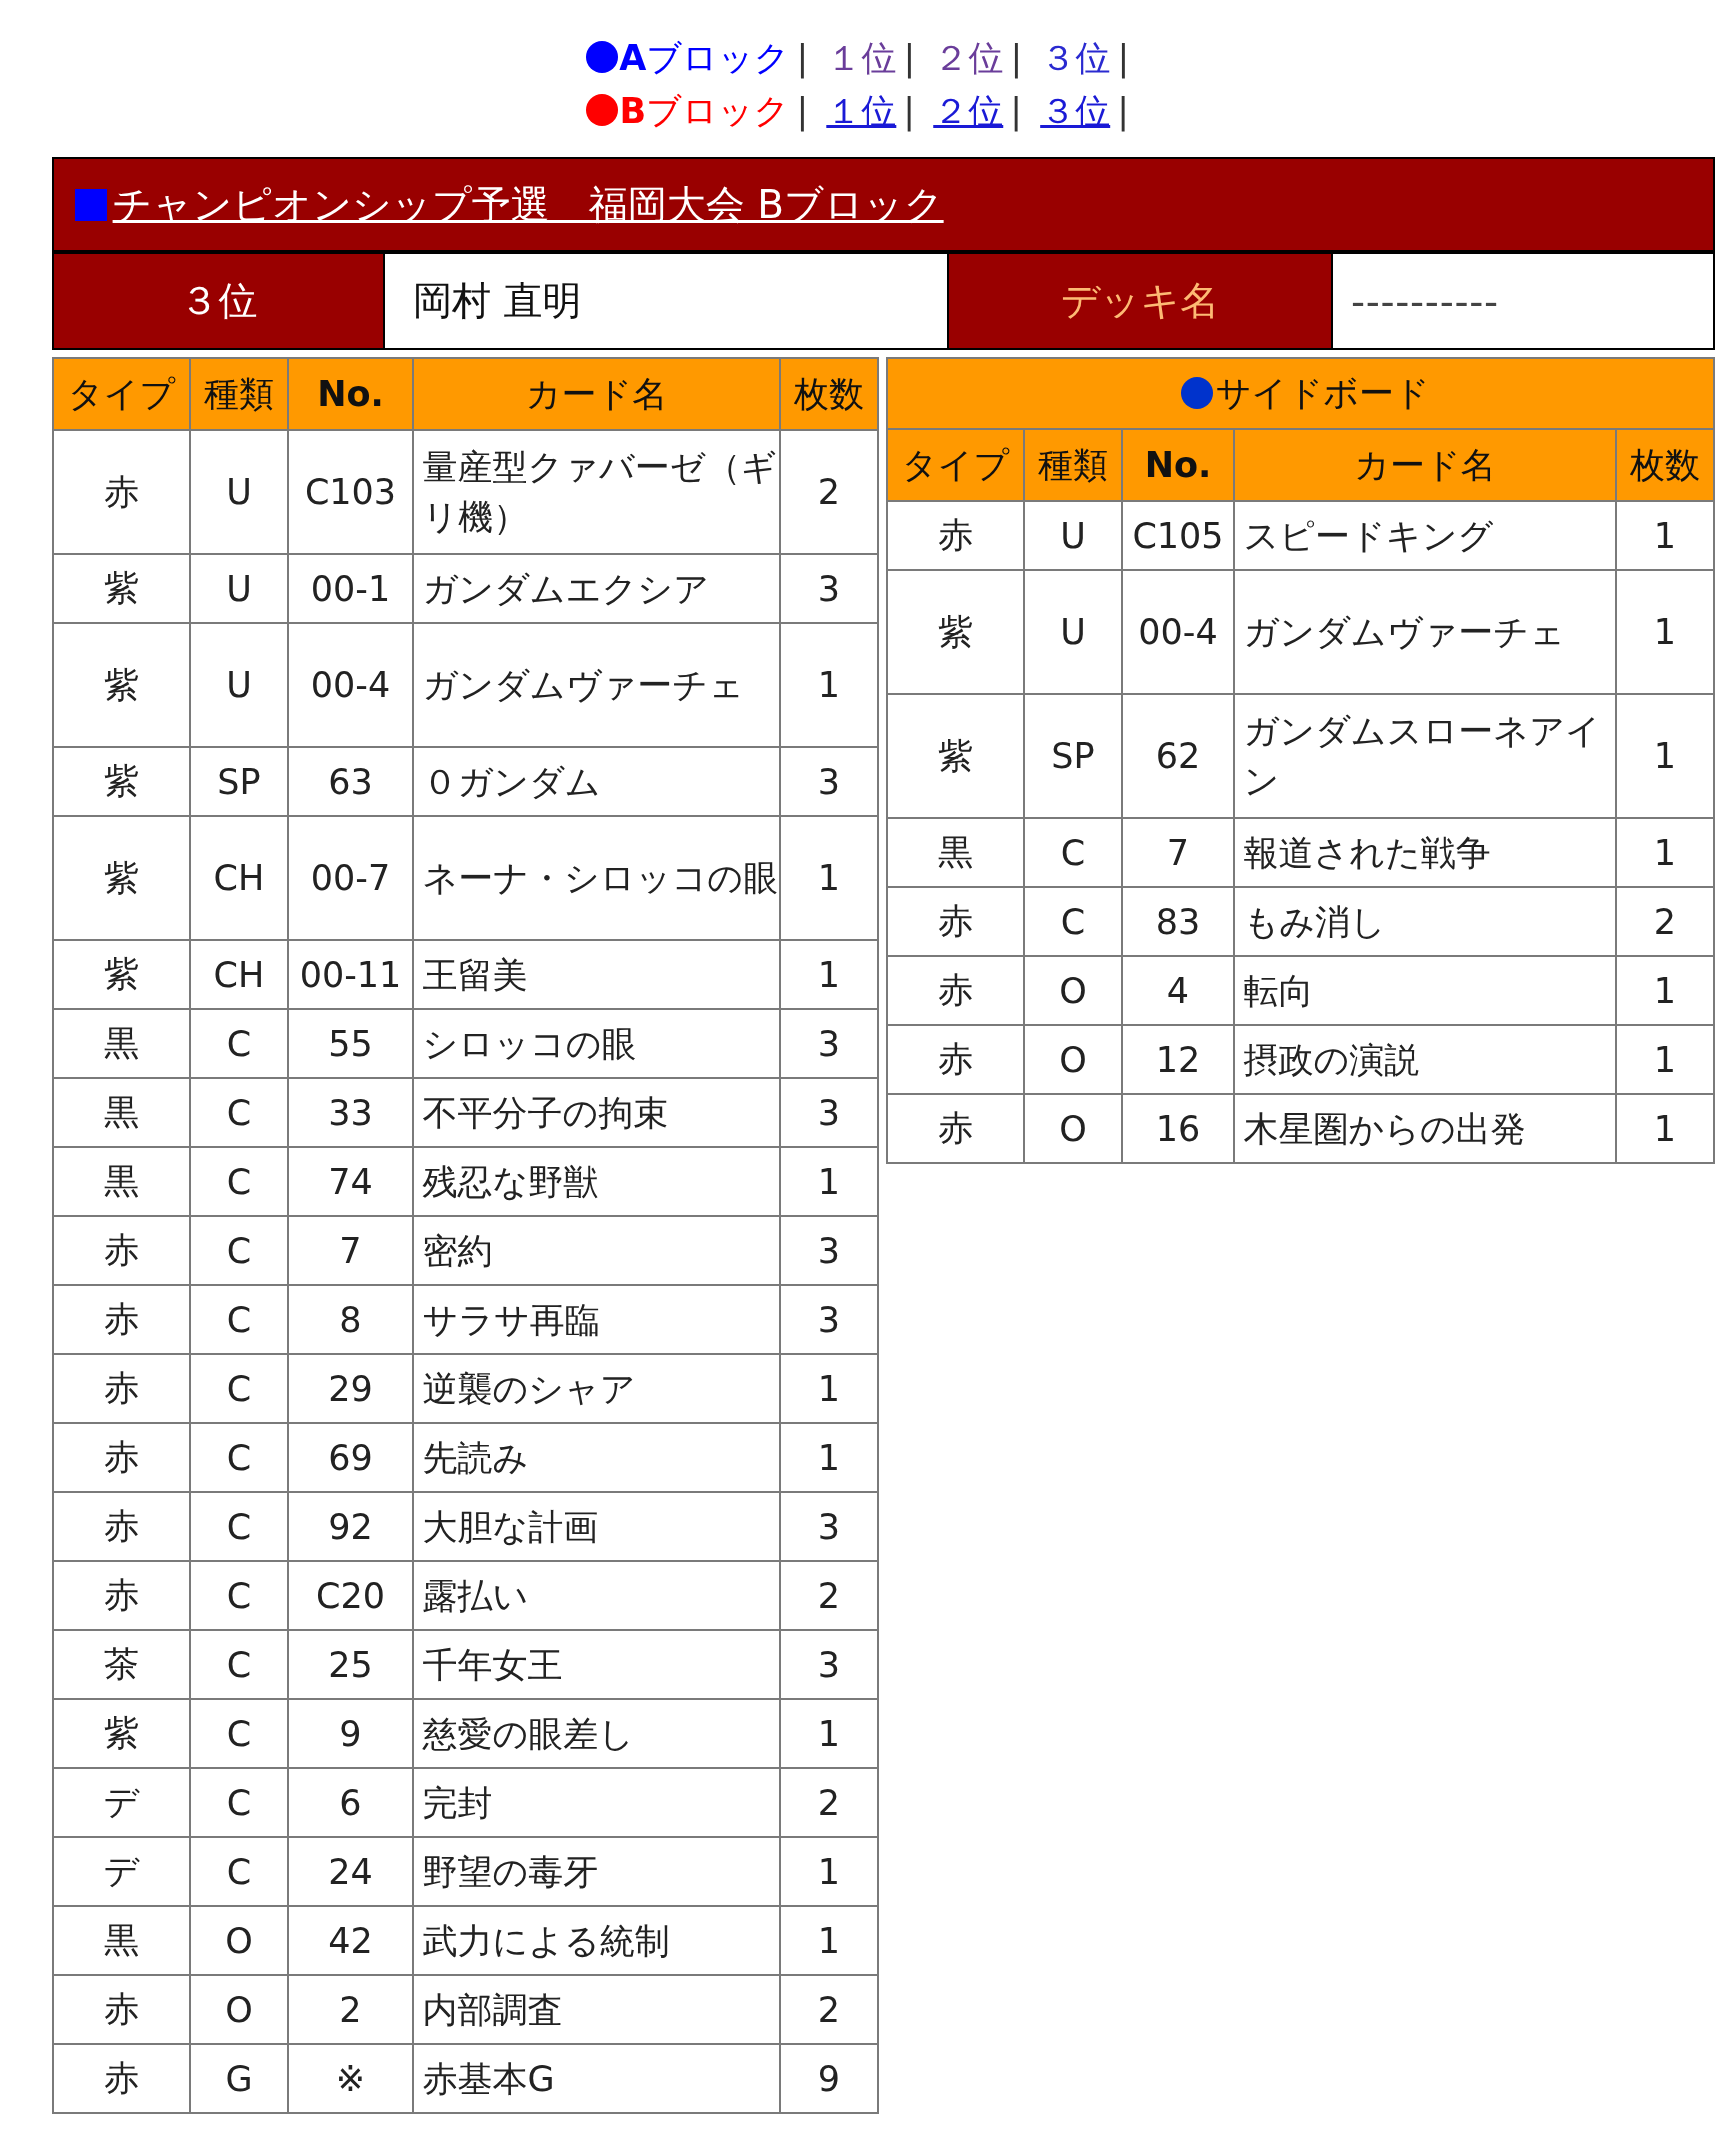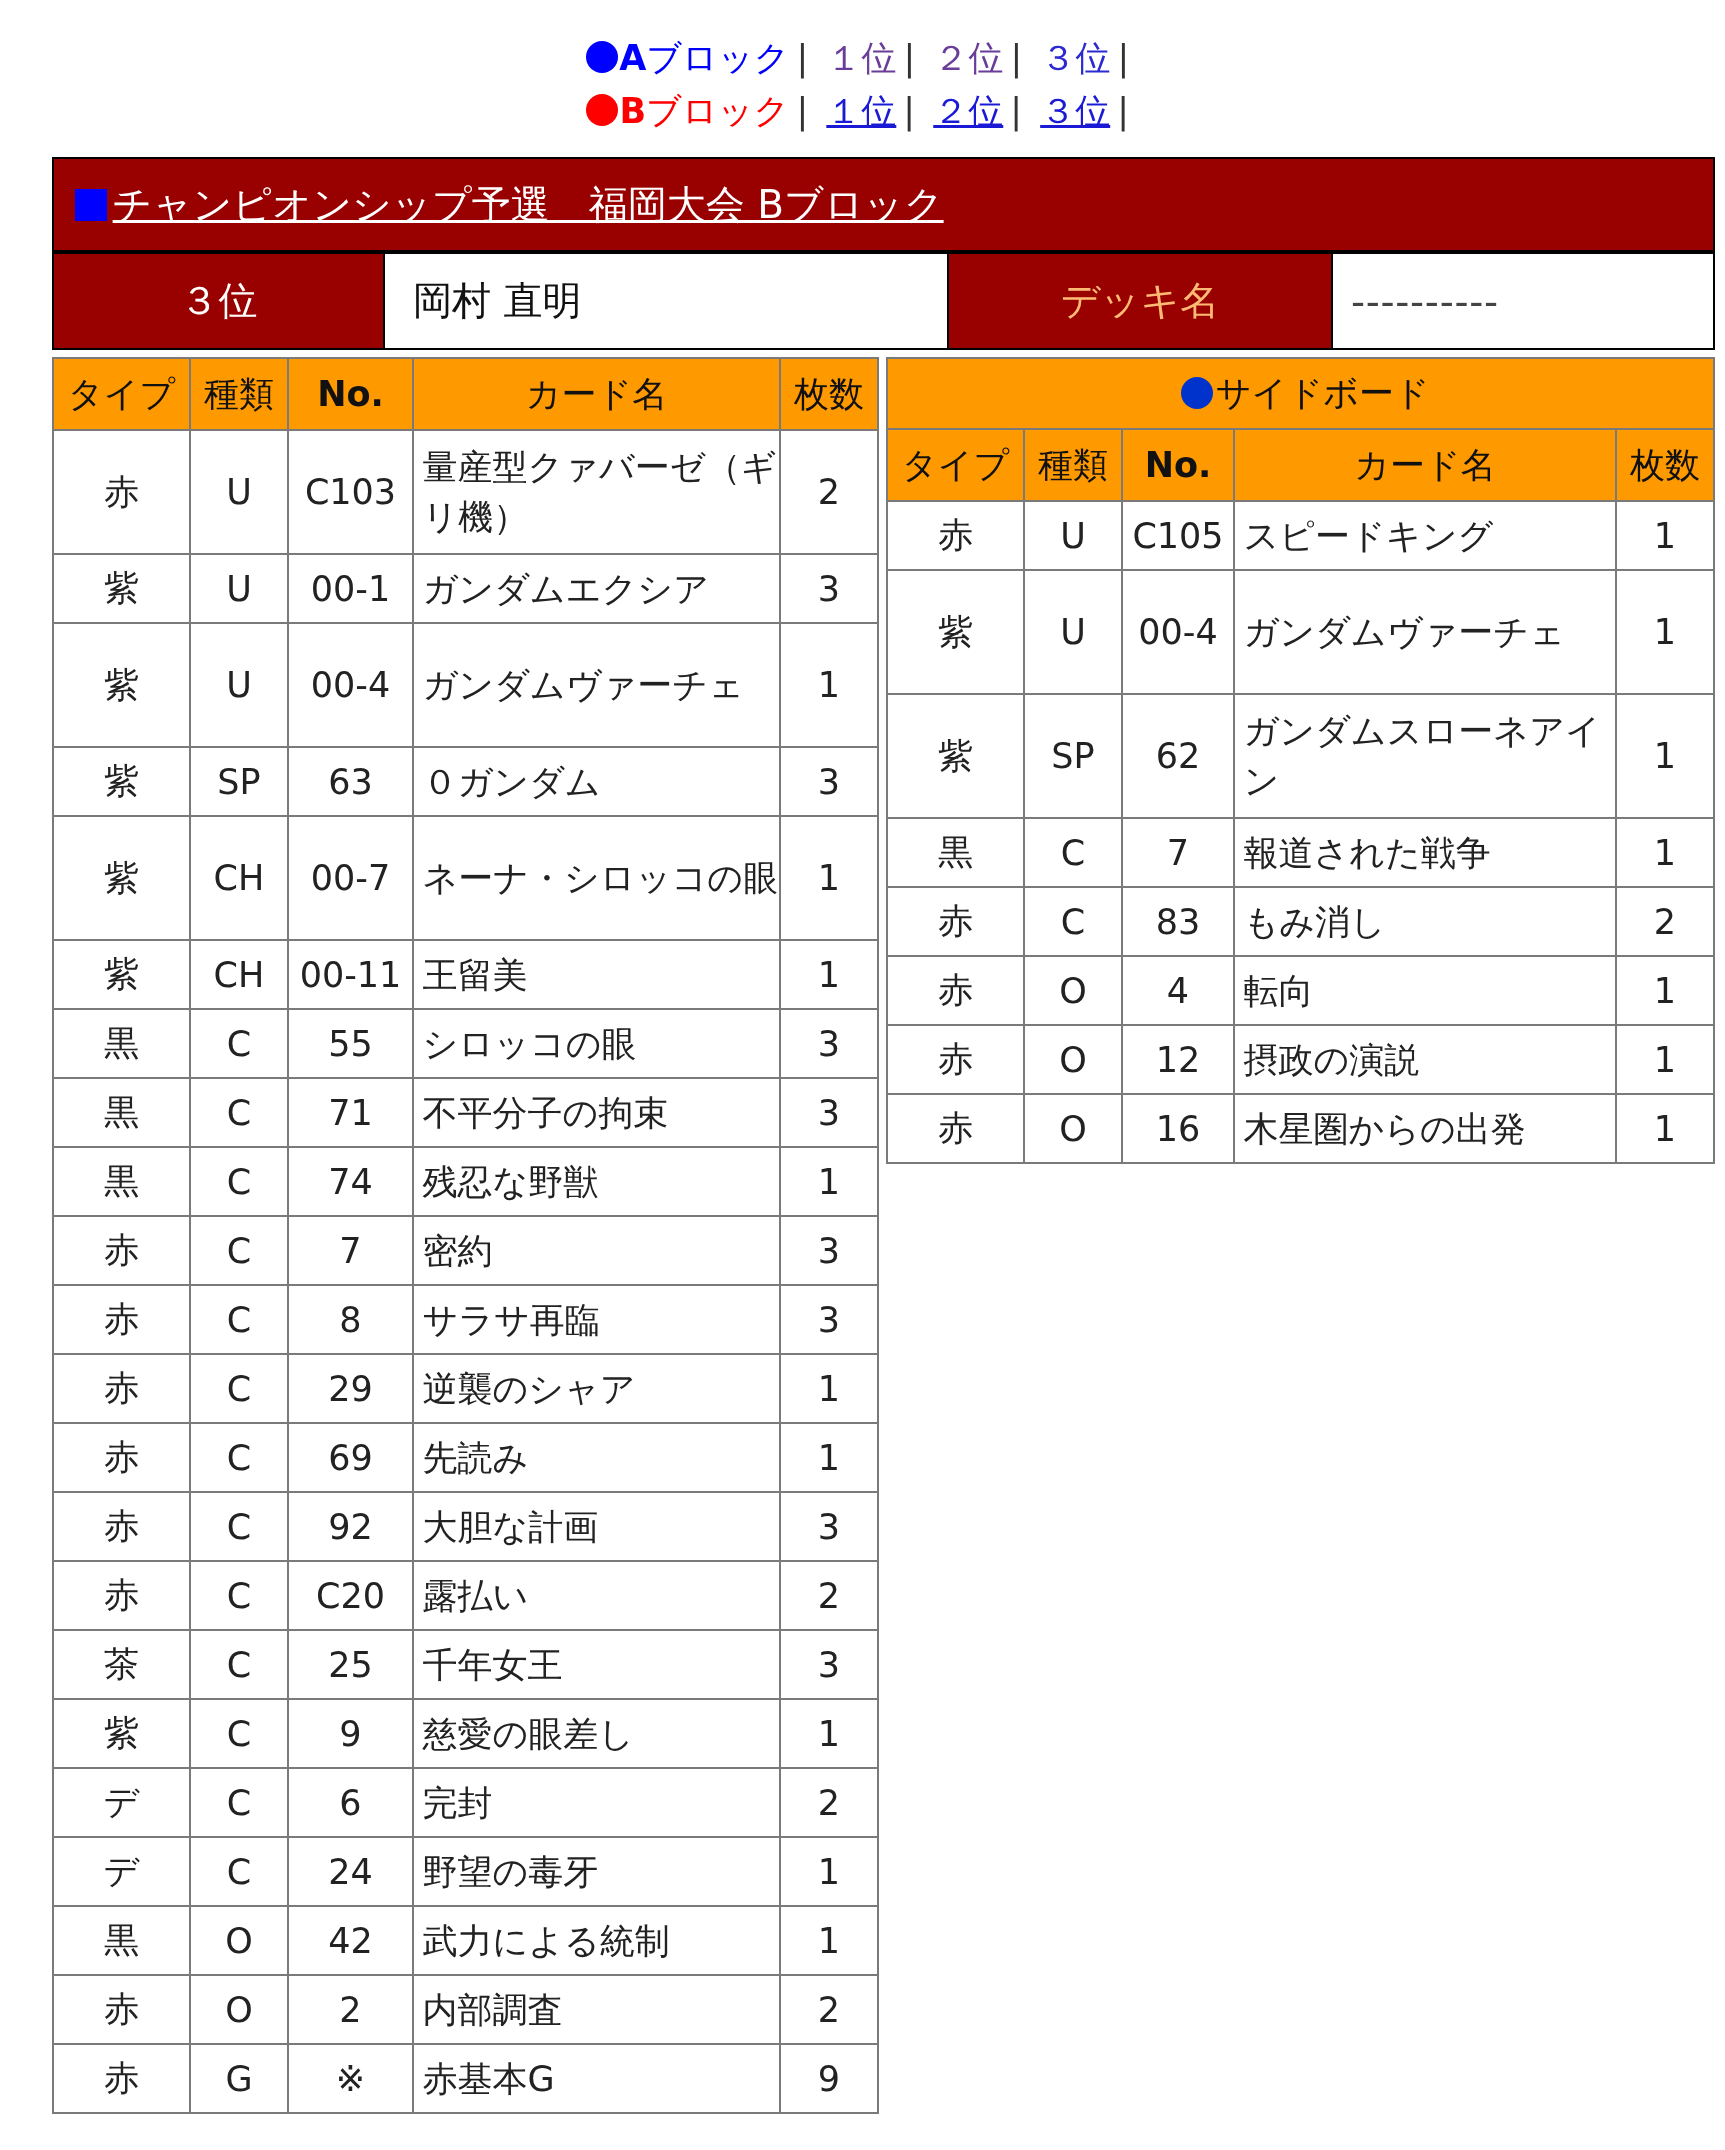--- a/index.html
+++ b/index.html
@@ -131,21 +131,21 @@
       <tr>
         <td>黒</td>
         <td>C</td>
         <td>55</td>
         <td class="name">シロッコの眼</td>
         <td>3</td>
       </tr>
       <tr>
         <td>黒</td>
         <td>C</td>
-        <td>71</td>
+        <td>33</td>
         <td class="name">不平分子の拘束</td>
         <td>3</td>
       </tr>
       <tr>
         <td>黒</td>
         <td>C</td>
         <td>74</td>
         <td class="name">残忍な野獣</td>
         <td>1</td>
       </tr>

